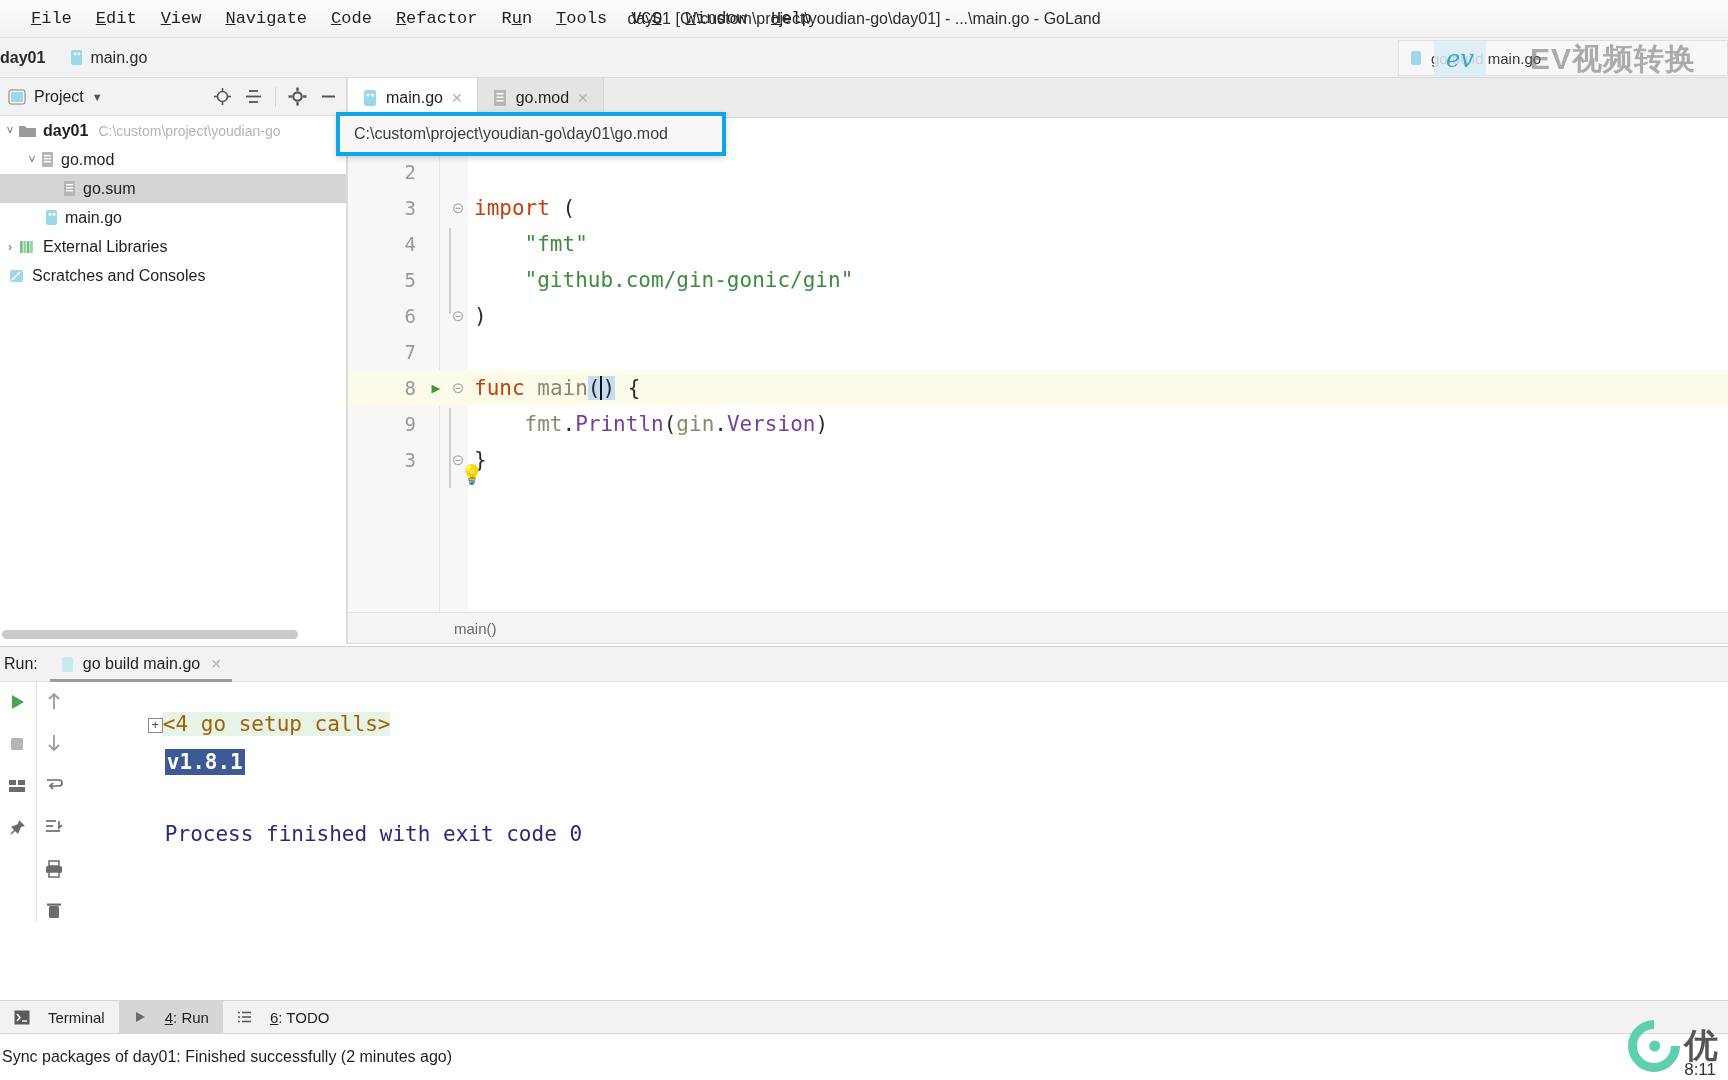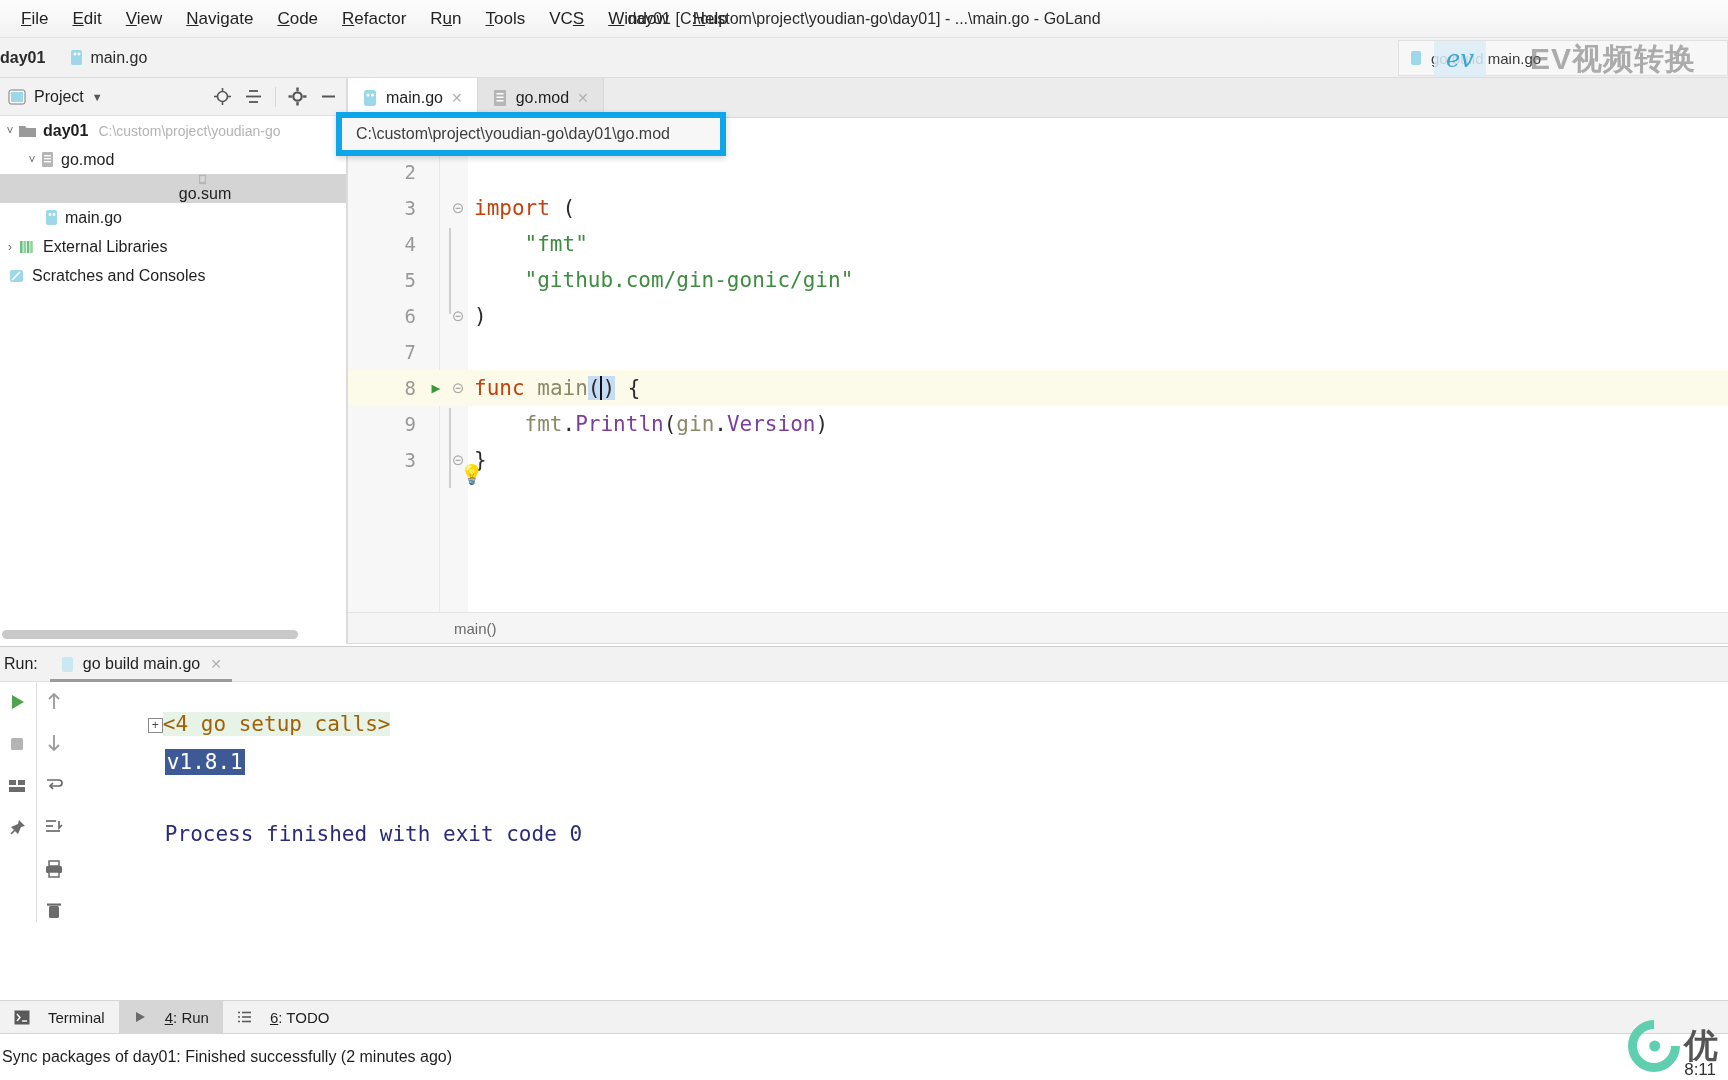--- a/index.html
+++ b/index.html
@@ -11,21 +11,21 @@
   }
   #app { position: relative; width: 1728px; height: 1080px; }
 
   
   .titlebar {
     position: absolute; left: 0; top: 0; width: 1728px; height: 38px;
     background: linear-gradient(#fdfdfd, #f2f2f2);
     border-bottom: 1px solid #e3e3e3;
     display: flex; align-items: center;
   }
-  .menu { display: flex; align-items: center; padding-left: 10px; gap: 2px; }
+  .menu { display: flex; align-items: center; padding-left: 20px; gap: 2px; font-family: Liberation Mono, monospace; }
   .menu-item {
     font-size: 17px; color: #232323; padding: 3px 11px; border-radius: 3px;
     white-space: nowrap;
   }
   .menu-item u { text-decoration: underline; }
   .win-title {
     position: absolute; left: 0; right: 0; top: 0; height: 38px;
     display: flex; align-items: center; justify-content: center;
     font-size: 16px; color: #2b2b2b; pointer-events: none;
   }
@@ -191,21 +191,21 @@
   .cline {
     position: absolute; left: 0; font-size: 21px; white-space: pre;
     font-family: "DejaVu Sans Mono", monospace; color: #2b2b2b;
   }
   .setup-calls { background: #e6f3e6; color: #a16207; }
   .expander {
     display: inline-block; width: 15px; height: 15px; border: 1px solid #8a8a8a;
     font-size: 12px; line-height: 13px; text-align: center; color: #4a4a4a;
     font-family: "Liberation Sans", sans-serif; vertical-align: 2px; background: #fff;
   }
-  .sel-out { background: #3d5a96; color: #ffffff; padding: 1px 2px; }
+  .sel-out { background: #3d5a96; color: #ffffff; padding: 1px 2px; font-weight: bold; }
   .proc-done { color: #2b2b7b; }
 
   
   .toolwin-bar {
     position: absolute; left: 0; top: 1000px; width: 1728px; height: 34px;
     background: #f2f2f2; border-top: 1px solid #d6d6d6; border-bottom: 1px solid #d6d6d6;
     display: flex; align-items: center;
   }
   .tw-btn {
     display: flex; align-items: center; gap: 18px; height: 33px; padding: 0 14px;
@@ -215,21 +215,21 @@
   .tw-btn u { text-decoration: underline; }
   .statusbar {
     position: absolute; left: 0; top: 1034px; width: 1728px; height: 46px;
     background: #ffffff; display: flex; align-items: center;
   }
   .status-text { font-size: 16px; color: #1f1f1f; padding-left: 2px; }
 
   
   .tooltip {
     position: absolute; left: 336px; top: 112px; width: 390px; height: 44px;
-    background: #f7f7f7; border: 6px solid #0ea5e9;
+    background: #f7f7f7; border: 4px solid #0ea5e9;
     box-shadow: 0 2px 6px rgba(0,0,0,0.18);
     display: flex; align-items: center; padding-left: 14px;
     font-size: 16px; color: #3d3d3d; z-index: 40;
     font-family: "Liberation Sans", sans-serif;
   }
 
   
   .wm-ev {
     position: absolute; right: 2px; top: 36px; width: 292px; height: 46px;
     display: flex; align-items: center; z-index: 60; pointer-events: none;
@@ -352,21 +352,21 @@
     <div class="tree-row" style="padding-left:24px;">
       <span class="tw">˅</span>
       <svg width="15" height="17" viewBox="0 0 15 17">
         <rect x="2" y="1" width="11" height="15" rx="1" fill="#b6b6b6"></rect>
         <rect x="4" y="4" width="7" height="1.4" fill="#fff"></rect>
         <rect x="4" y="7" width="7" height="1.4" fill="#fff"></rect>
         <rect x="4" y="10" width="7" height="1.4" fill="#fff"></rect>
       </svg>
       <span class="tree-label">go.mod</span>
     </div>
-    <div class="tree-row selected" style="padding-left:62px;flex-direction:column;">
+    <div class="tree-row selected" style="padding-left:62px;">
       <svg width="15" height="17" viewBox="0 0 15 17">
         <rect x="2" y="1" width="11" height="15" rx="1" fill="#b6b6b6"></rect>
         <rect x="4" y="4" width="7" height="1.4" fill="#fff"></rect>
         <rect x="4" y="7" width="7" height="1.4" fill="#fff"></rect>
         <rect x="4" y="10" width="7" height="1.4" fill="#fff"></rect>
       </svg>
       <span class="tree-label">go.sum</span>
     </div>
     <div class="tree-row" style="padding-left:44px;">
       <svg width="15" height="17" viewBox="0 0 15 17">

